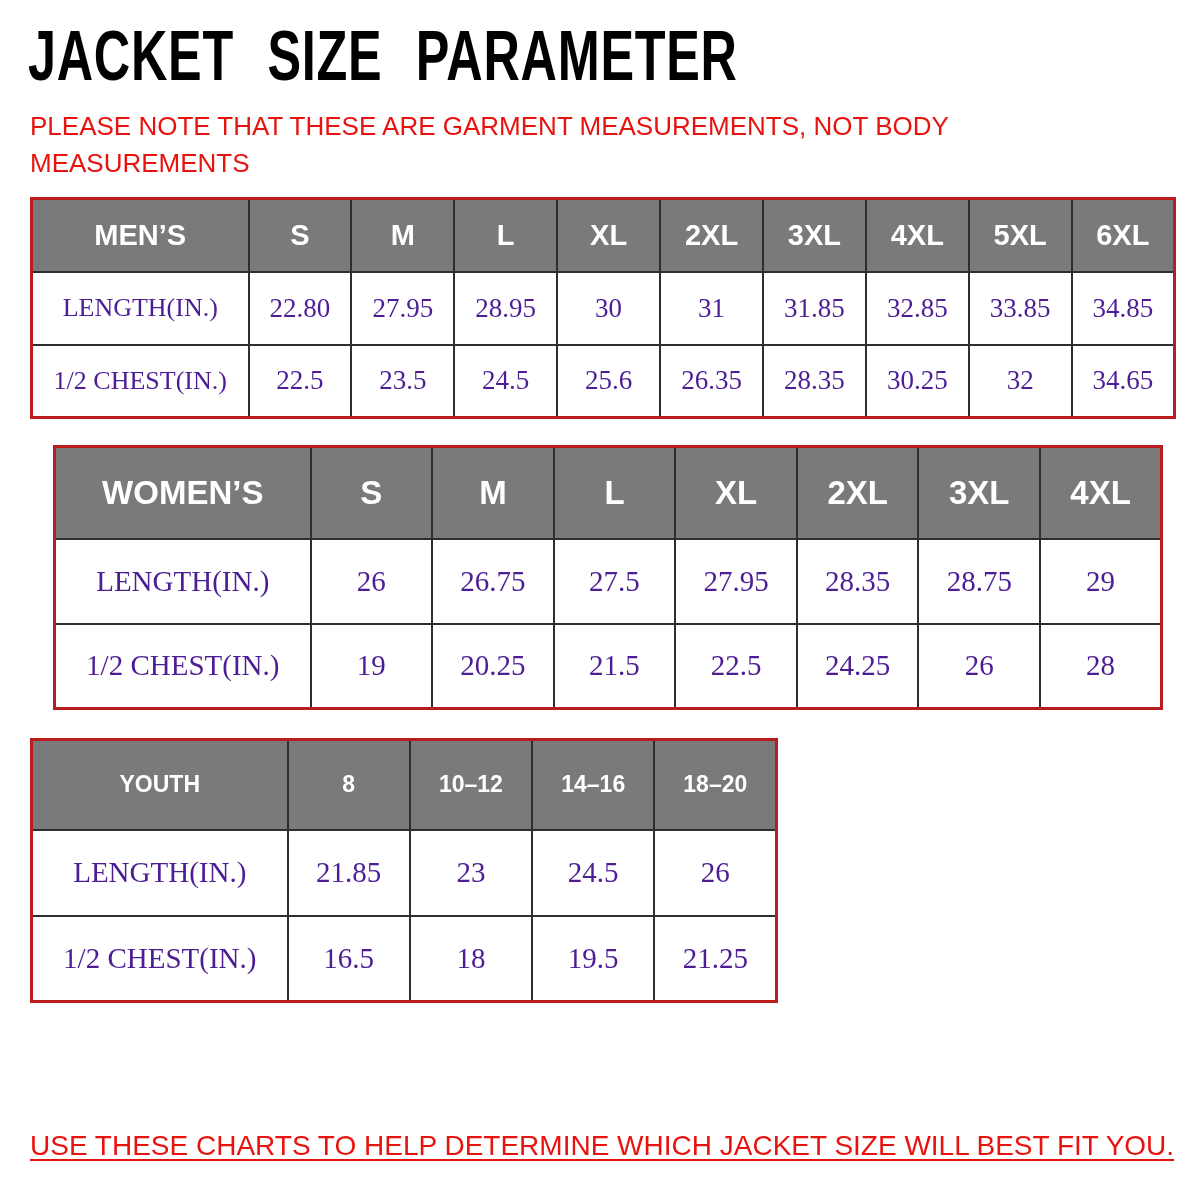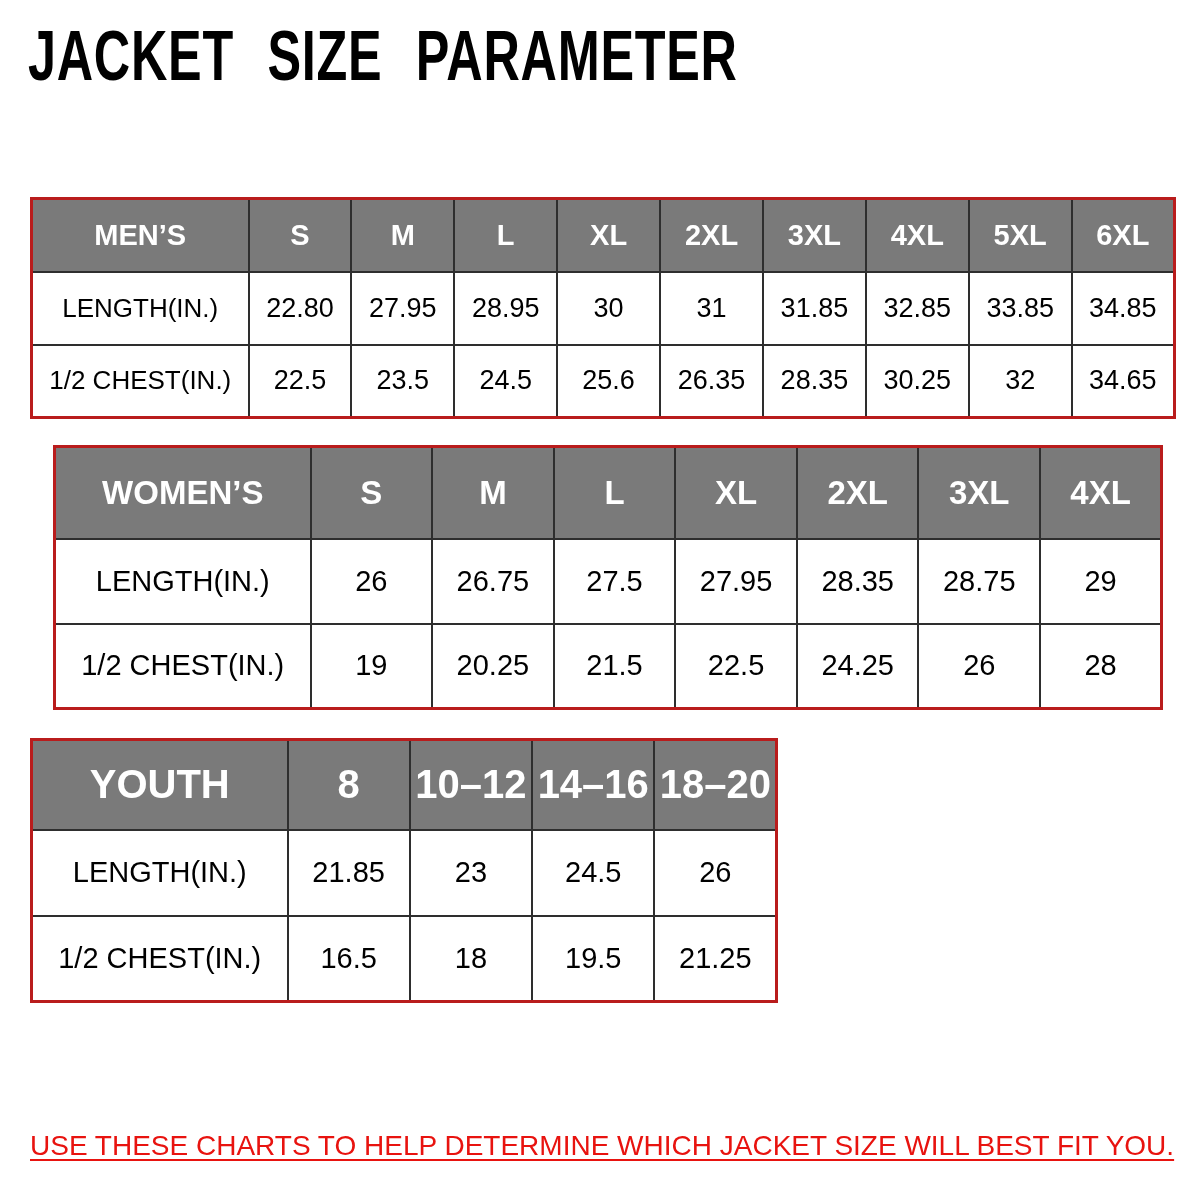--- a/index.html
+++ b/index.html
@@ -25,21 +25,21 @@
     border:3px solid #b91c1c;
   }
   table.size-table th, table.size-table td {
     border:2px solid #2e2e2e; text-align:center; vertical-align:middle;
     overflow:hidden;
   }
   table.size-table thead th {
     background:#7a7a7a; color:#ffffff; font-weight:bold;
   }
   td.row-label { font-weight:600; color:#000; }
-  table.size-table td { color:#000000; font-weight:400; }
+  table.size-table td { color:#4c1d95; font-weight:400;font-family:Liberation Serif, serif; }
 
   
   .t-mens { top:197px; width:1143px; }
   .t-mens col.label-col { width:217px; }
   .t-mens col.size-col  { width:102.9px; }
   .t-mens thead th { height:73px; font-size:29px; }
   .t-mens tbody td { height:73px; font-size:27px; }
   .t-mens td.row-label { font-size:26px; }
 
   
@@ -47,41 +47,42 @@
   .t-womens col.label-col { width:256px; }
   .t-womens col.size-col  { width:121.6px; }
   .t-womens thead th { height:92px; font-size:33px; }
   .t-womens tbody td { height:85px; font-size:29px; }
   .t-womens td.row-label { font-size:29px; }
 
   
   .t-youth { top:738px; width:745px; }
   .t-youth col.label-col { width:256px; }
   .t-youth col.size-col  { width:122.3px; }
-  .t-youth thead th { height:90px; font-size:40px; }
+  .t-youth thead th { height:90px; font-size:23px; }
   .t-youth tbody td { height:86px; font-size:29px; }
   .t-youth td.row-label { font-size:29px; }
 
   .footer-paragraph {
     position:absolute; left:30px; top:1028px; width:1165px;
     font-size:29px; line-height:45px; color:#e8130f; font-weight:500;
   }
   .footer-underline {
     position:absolute; left:30px; top:1130px; width:1165px;
     font-size:28px; color:#e8130f; font-weight:500;
     text-decoration:underline; text-underline-offset:4px;
   }
 </style>
 </head>
 <body>
 
 <div class="page">
 
   <h1 class="title">JACKET SIZE PARAMETER</h1>
 
+  <p class="note">PLEASE NOTE THAT THESE ARE GARMENT MEASUREMENTS, NOT BODY MEASUREMENTS</p>
 
   <table class="size-table t-mens">
       <colgroup>
         <col class="label-col">
         <col class="size-col">
         <col class="size-col">
         <col class="size-col">
         <col class="size-col">
         <col class="size-col">
         <col class="size-col">

